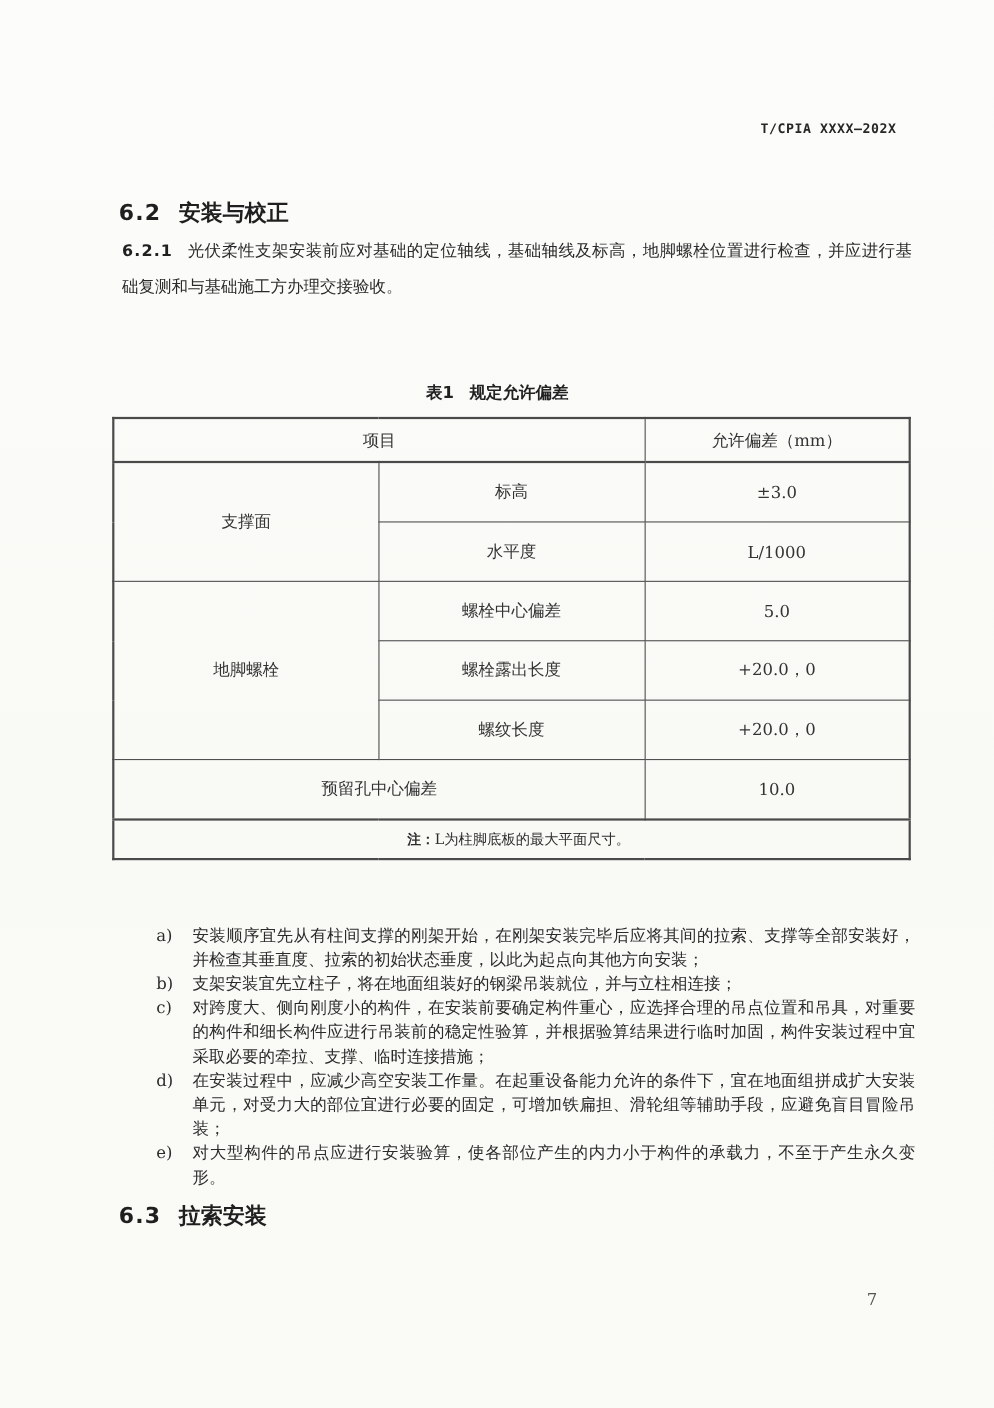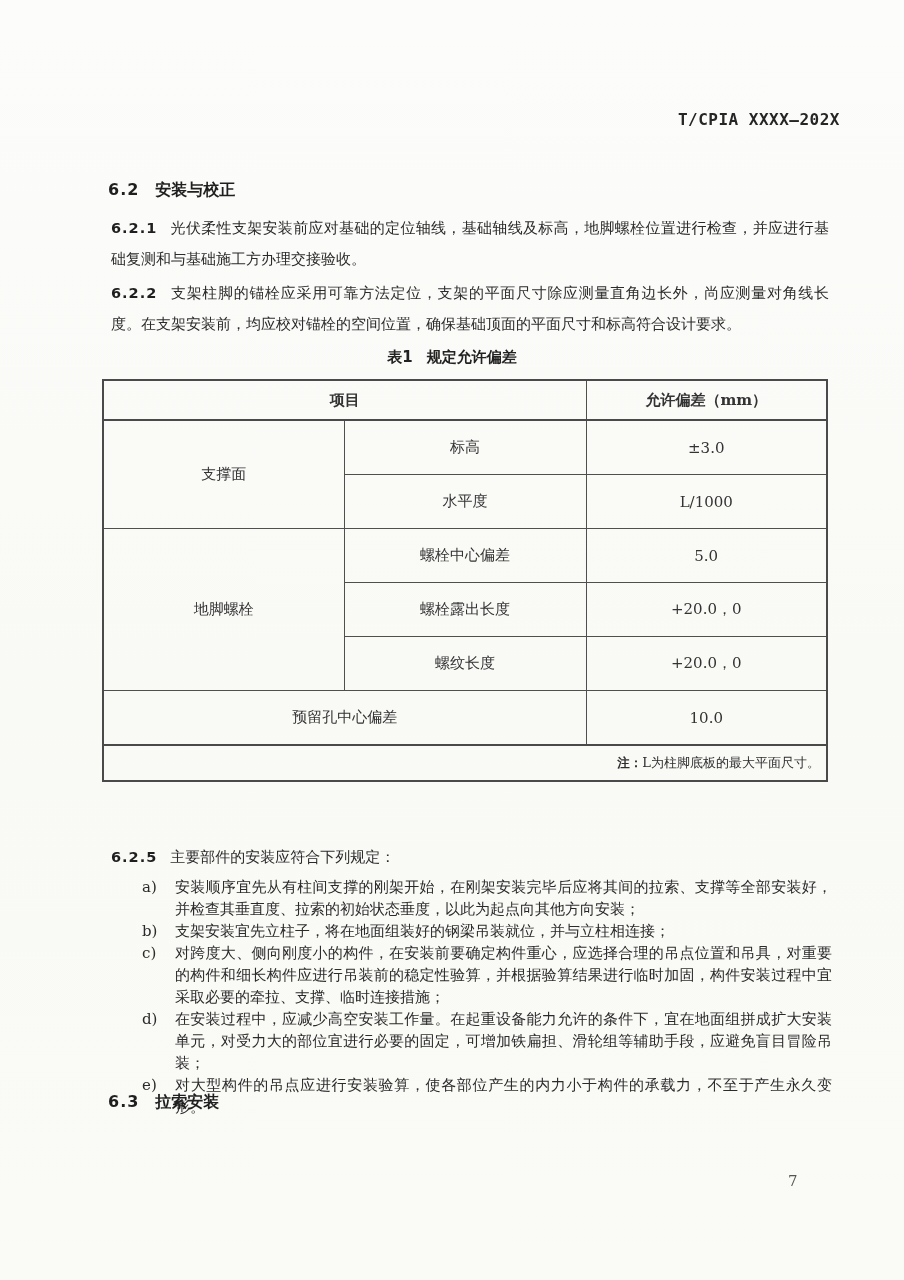--- a/index.html
+++ b/index.html
@@ -8,30 +8,30 @@
     width:904px; height:1280px;
     margin:0 auto;
     background:linear-gradient(180deg,#fcfcfa 0%,#f9f9f6 55%,#fafaf7 100%);
     font-family:"DejaVu Serif","Liberation Serif",serif;
     color:#2e2e2e;
     overflow:hidden;
   }
 
   
   .doc-code {
-    position:absolute; top:110px; right:64px;
+    position:absolute; top:110px; right:89px;
     font-family:"DejaVu Sans Mono","Liberation Mono",monospace;
-    font-size:16px; font-weight:bold; letter-spacing:0.5px; color:#262626;
+    font-size:12px; font-weight:bold; letter-spacing:0.5px; color:#262626;
   }
 
   
   .section-heading {
     position:absolute; left:108px;
     font-family:"DejaVu Sans","Liberation Sans",sans-serif;
-    font-size:16px; font-weight:bold; color:#1f1f1f;
+    font-size:20px; font-weight:bold; color:#1f1f1f;
     margin:0;
   }
   .section-heading .sec-num { margin-right:16px; letter-spacing:1px; }
   #sec-6-2 { top:180px; }
   #sec-6-3 { top:1092px; }
 
   
   .para-block { position:absolute; left:108px; width:724px; }
   #block-top { top:210px; }
   #block-bottom { top:839px; }
@@ -59,25 +59,25 @@
   table.tol-table {
     border-collapse:collapse; width:724px; margin-top:13px;
     border:2px solid #4a4a4a; table-layout:fixed;
   }
   table.tol-table td {
     border:1px solid #4f4f4f;
     text-align:center; vertical-align:middle;
     font-size:15px; color:#333; padding:0 6px;
   }
   col.c1 { width:241px; } col.c2 { width:242px; } col.c3 { width:241px; }
-  tr.head-row td { height:38px; border-bottom:2px solid #4a4a4a;font-weight:bold; }
+  tr.head-row td { height:38px; border-bottom:2px solid #4a4a4a; }
   tr.data-row td { height:53px; }
   tr.note-row td {
     height:34px; border-top:2px solid #4a4a4a;
-    text-align:right; padding-left:19px; font-size:13px; color:#2d2d2d;
+    text-align:center; padding-left:19px; font-size:13px; color:#2d2d2d;
   }
   tr.note-row .note-label { font-weight:bold; font-family:"DejaVu Sans","Liberation Sans",sans-serif; font-size:12.5px; }
 
   
   .alpha-list { margin-top:0; }
   .alpha-item { display:flex; font-size:15px; line-height:22px; color:#2b2b2b; }
   .alpha-item .marker { flex:none; margin-left:34px; width:33px; }
   .alpha-item .li-text { flex:1; text-align:justify; }
 
   
@@ -92,21 +92,20 @@
 <div class="page">
 
   <div class="doc-code">T/CPIA XXXX—202X</div>
 
   <h2 class="section-heading" id="sec-6-2">
     <span class="sec-num">6.2</span><span class="sec-title">安装与校正</span>
   </h2>
 
   <div class="para-block" id="block-top">
     <p class="clause"><span class="cnum">6.2.1</span><span>光伏柔性支架安装前应对基础的定位轴线，基础轴线及标高，地脚螺栓位置进行检查，并应进行基础复测和与基础施工方办理交接验收。</span></p>
-    <p class="clause"><span class="cnum">6.2.2</span><span>支架柱脚的锚栓应采用可靠方法定位，支架的平面尺寸除应测量直角边长外，尚应测量对角线长度。在支架安装前，均应校对锚栓的空间位置，确保基础顶面的平面尺寸和标高符合设计要求。</span></p>
   </div>
 
   <div class="table-block">
     <div class="table-caption">
       <span class="cap-label">表1</span><span>规定允许偏差</span>
     </div>
 
     <table class="tol-table">
       <colgroup>
           <col class="c1">
@@ -147,21 +146,20 @@
         <tr class="note-row">
           <td colspan="3">
             <span class="note-label">注：</span><span>L为柱脚底板的最大平面尺寸。</span>
           </td>
         </tr>
       </tbody>
     </table>
   </div>
 
   <div class="para-block" id="block-bottom">
-    <p class="clause"><span class="cnum">6.2.5</span><span>主要部件的安装应符合下列规定：</span></p>
 
     <div class="alpha-list">
       <div class="alpha-item">
         <span class="marker">a)</span>
         <span class="li-text">安装顺序宜先从有柱间支撑的刚架开始，在刚架安装完毕后应将其间的拉索、支撑等全部安装好，并检查其垂直度、拉索的初始状态垂度，以此为起点向其他方向安装；</span>
       </div>
       <div class="alpha-item">
         <span class="marker">b)</span>
         <span class="li-text">支架安装宜先立柱子，将在地面组装好的钢梁吊装就位，并与立柱相连接；</span>
       </div>

